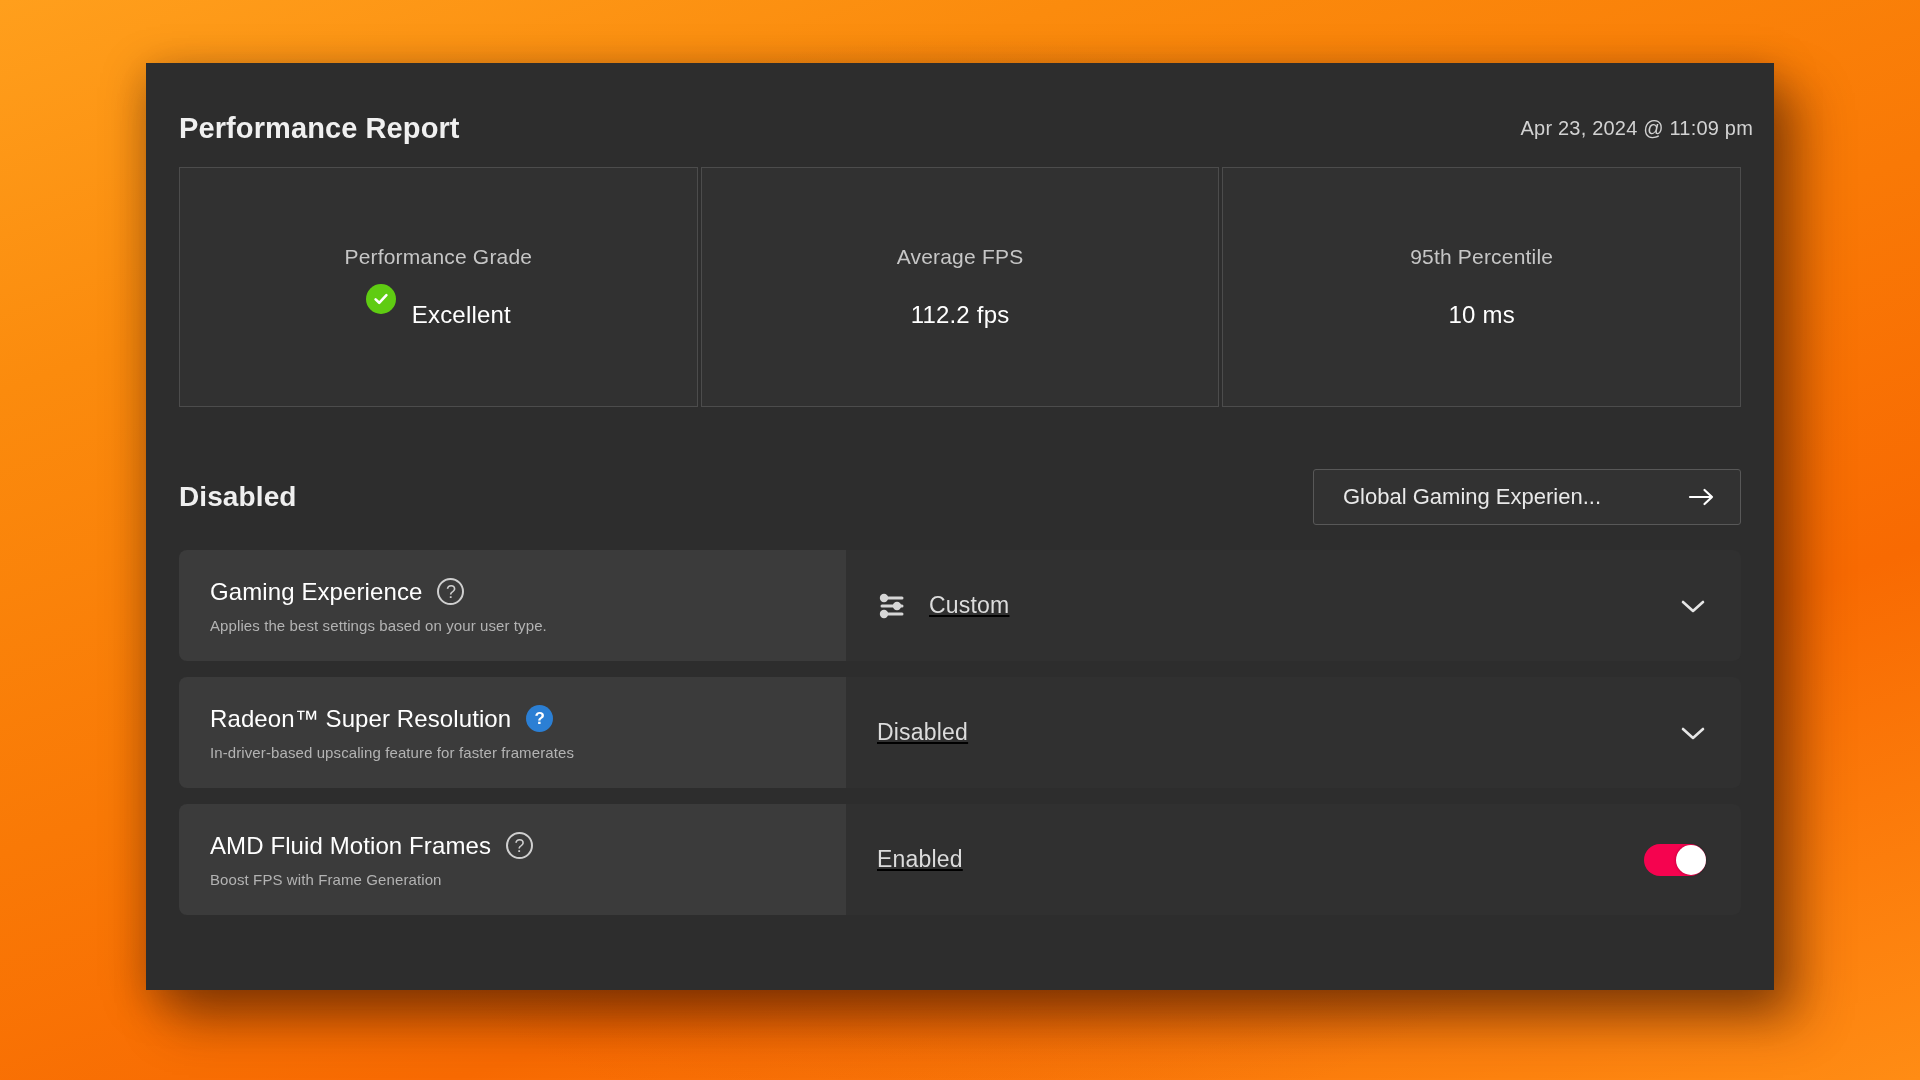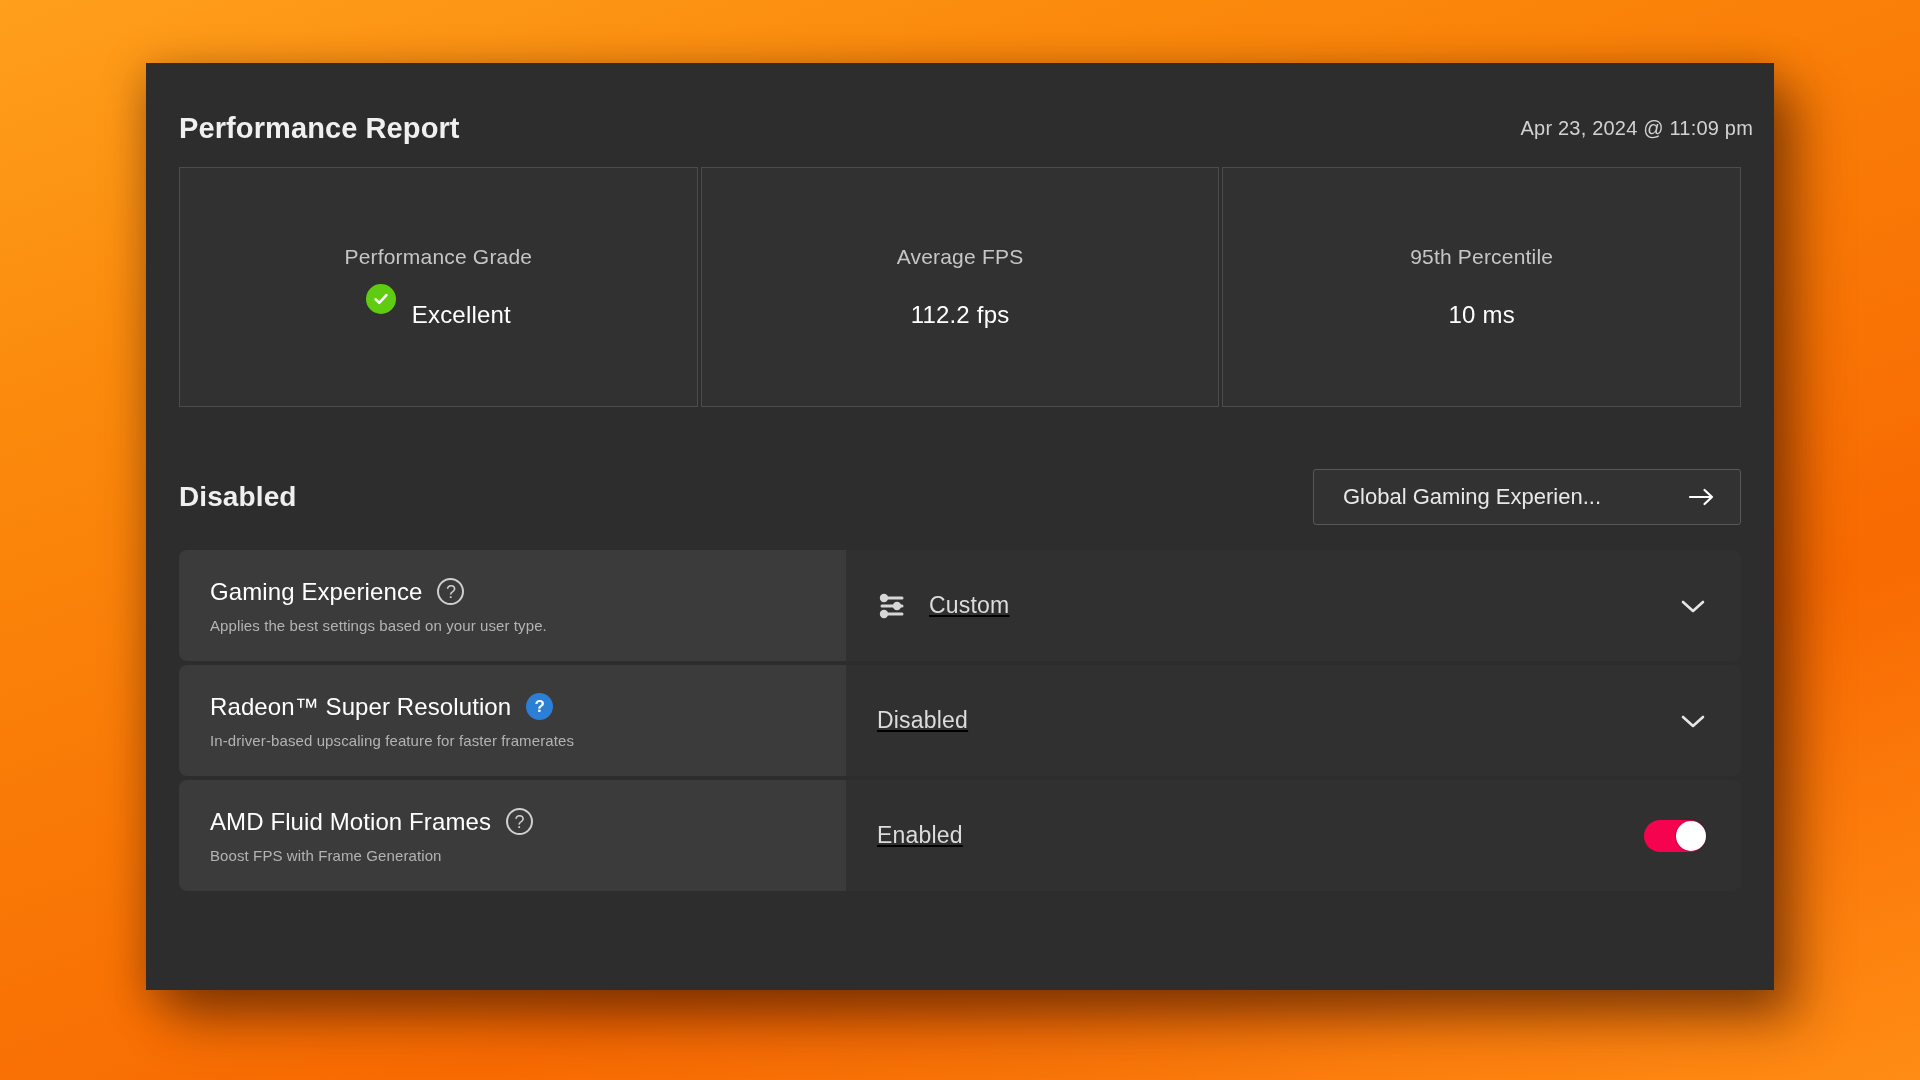--- a/index.html
+++ b/index.html
@@ -126,21 +126,21 @@
     cursor: pointer;
     font-family: inherit;
   }
   .global-btn .arrow { color: #ffffff; display: flex; }
 
   
   .settings-list {
     margin: 19px 33px 0 33px;
     display: flex;
     flex-direction: column;
-    gap: 4px;
+    gap: 16px;
   }
   .setting-row {
     display: flex;
     height: 111px;
   }
   .setting-left {
     width: 667px;
     flex: none;
     background: #3b3b3b;
     border-radius: 8px 0 0 8px;

